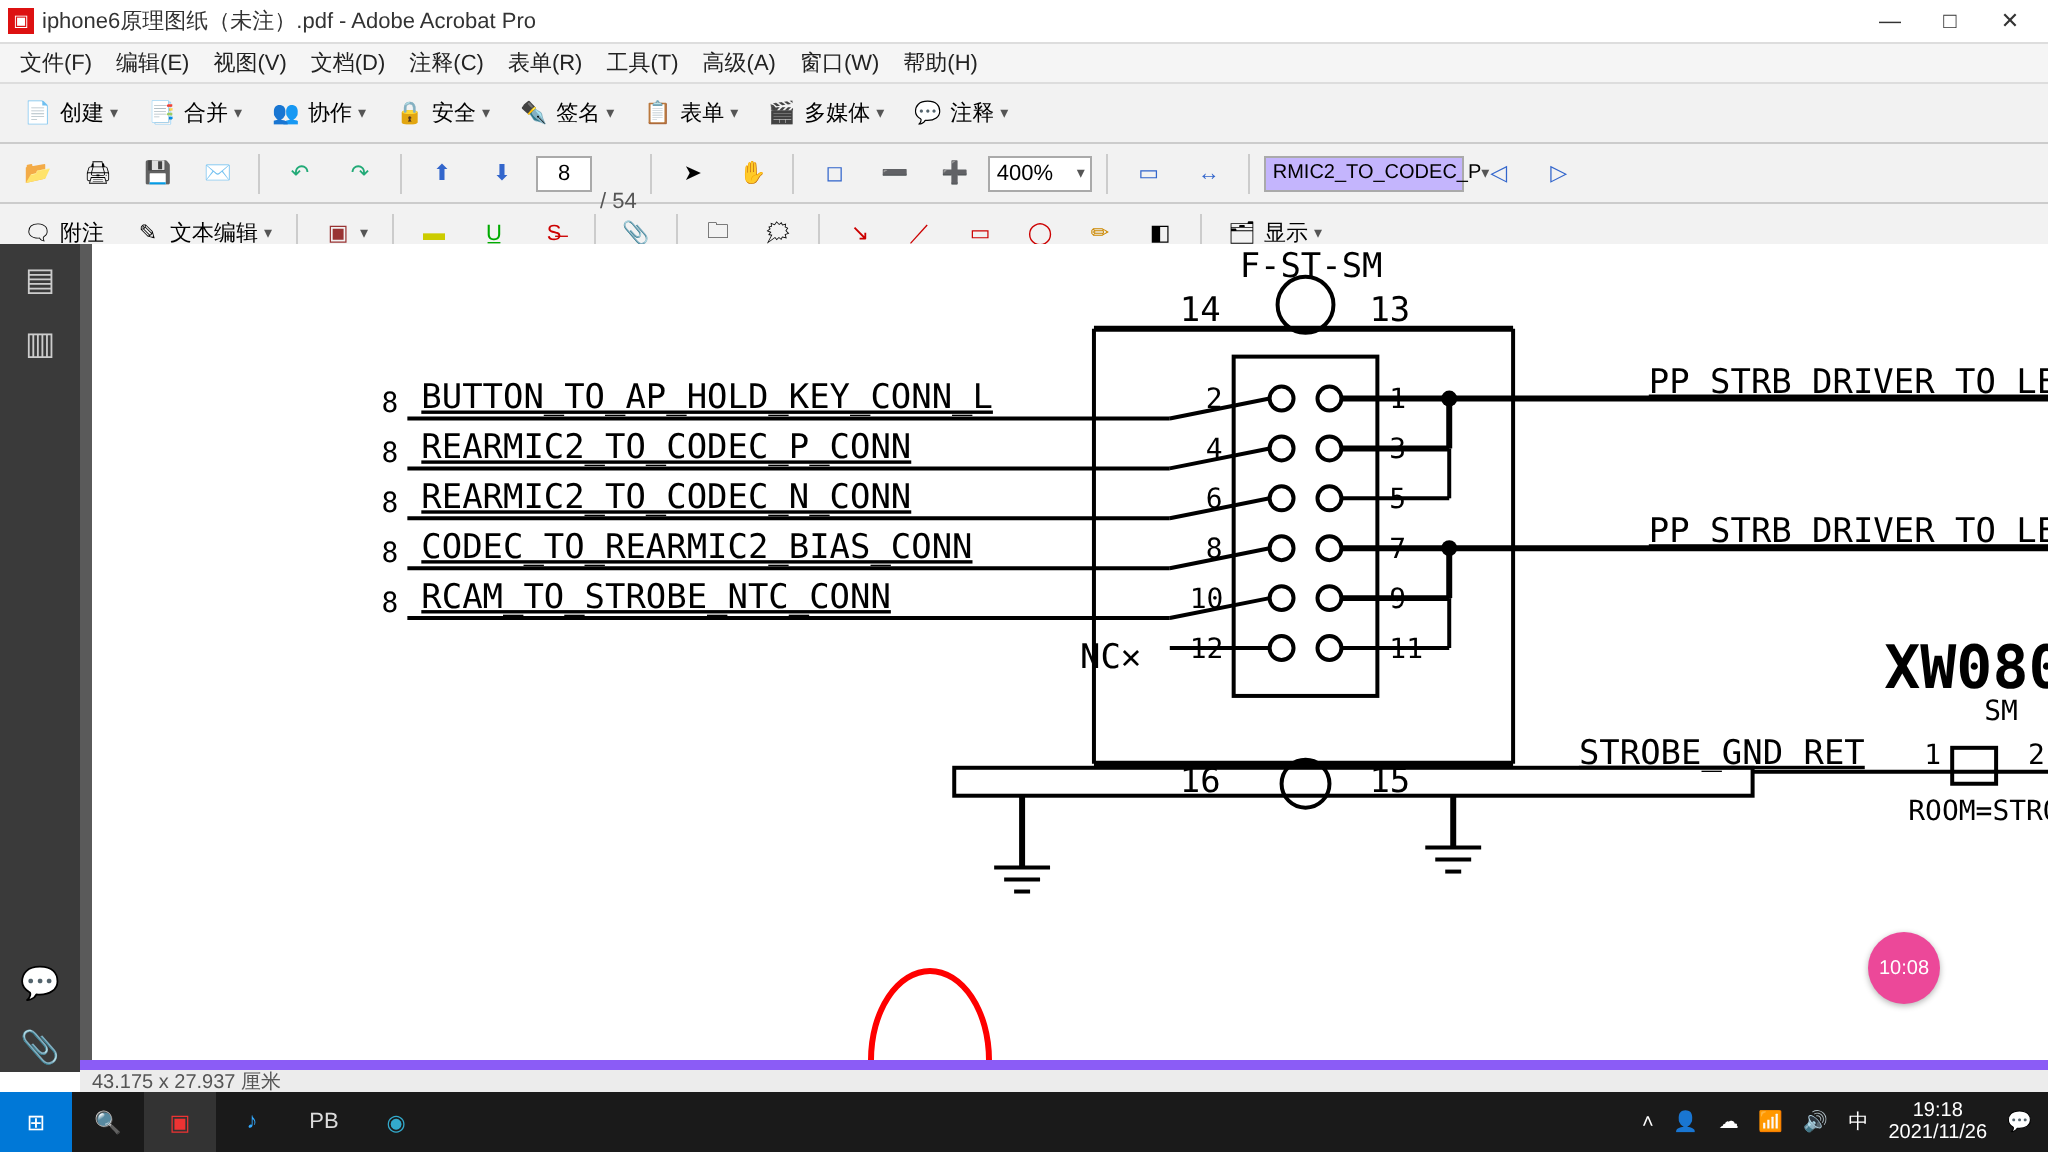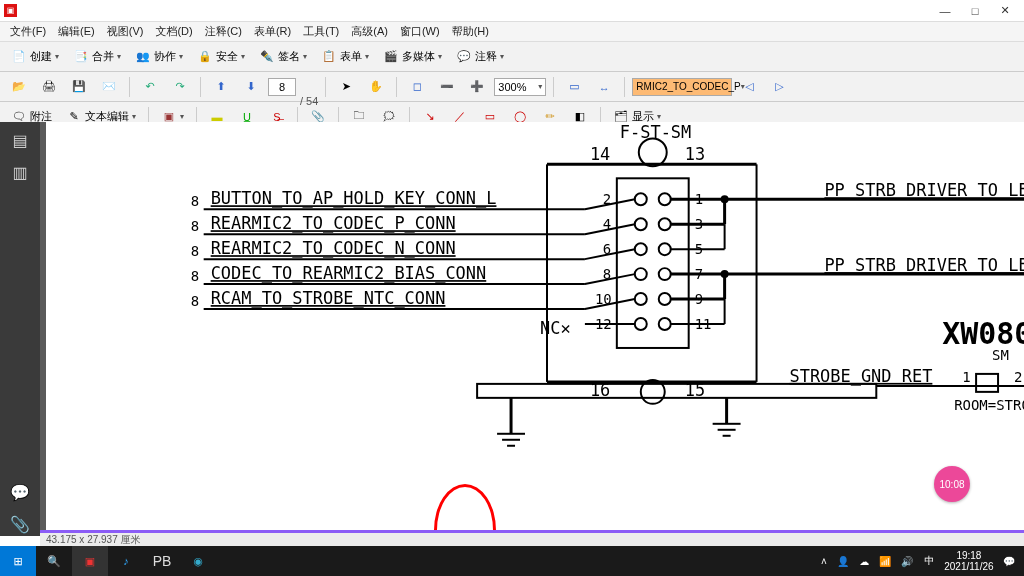--- a/index.html
+++ b/index.html
@@ -15,53 +15,54 @@
 .menubar { height: 20px; background: #f5f5f5; display: flex; align-items: center; font-size: 11px; color: #222; padding: 0 4px; border-bottom: 1px solid #ddd; }
 .menubar .mitem { padding: 0 6px; cursor: pointer; }
 
 
 .toolbar { height: 30px; background: #f2f2f2; display: flex; align-items: center; padding: 0 6px; border-bottom: 1px solid #ccc; gap: 4px; font-size: 11px; }
 .toolbar .tbtn { height: 22px; display: flex; align-items: center; gap: 3px; padding: 0 4px; cursor: pointer; border: 1px solid transparent; border-radius: 2px; }
 .toolbar .sep { width: 1px; height: 20px; background: #ccc; margin: 0 3px; }
 .toolbar .icon { width: 16px; height: 16px; display:inline-flex; align-items:center; justify-content:center; }
 .toolbar input.pgnum { width: 28px; height: 18px; font-size: 11px; text-align: center; border: 1px solid #aaa; }
 .toolbar .zoom-box { width: 52px; height: 18px; font-size: 11px; border: 1px solid #aaa; display:flex; align-items:center; padding:0 3px; background:#fff; }
-.toolbar .find-box { width: 100px; height: 18px; font-size: 10px; border: 1px solid #aaa; display:flex; align-items:center; padding:0 3px; background:#fdba74; }
+.toolbar .find-box { width: 100px; height: 18px; font-size: 10px; border: 1px solid #aaa; display:flex; align-items:center; padding:0 3px; background:#c4b5fd; }
 .drop { font-size: 8px; color:#555; }
 
 
 .work { position: absolute; top: 122px; bottom: 40px; left: 0; right: 0; display: flex; }
 .sidebar { width: 40px; background: #3a3a3a; display: flex; flex-direction: column; align-items: center; padding-top: 6px; gap: 8px; }
 .sidebar .sbtn { width: 24px; height: 24px; display:flex; align-items:center; justify-content:center; color:#ccc; cursor:pointer; }
 .sidebar .spacer { flex: 1; }
 .canvas-wrap { flex: 1; background: #5a5a5a; position: relative; overflow: hidden; }
 .page { position: absolute; left: 6px; top: 0; right: 0; bottom: 0; background: #fff; }
 
 
-.statusbar { position: absolute; bottom: 30px; left: 40px; height: 16px; font-size: 10px; color: #555; background:#ececec; padding: 0 6px; display:flex; align-items:center; width: calc(100% - 40px); border-top:3px solid #8b5cf6;}
+.statusbar { position: absolute; bottom: 30px; left: 40px; height: 16px; font-size: 10px; color: #555; background:#ececec; padding: 0 6px; display:flex; align-items:center; width: calc(100% - 40px); border-top:5px solid #8b5cf6;}
 
 
 .taskbar { position: absolute; bottom: 0; left: 0; right: 0; height: 30px; background: #1a1a1a; display: flex; align-items: center; color: #fff; font-size: 11px; }
 .taskbar .start { width: 36px; height: 30px; display:flex; align-items:center; justify-content:center; background:#0078d7; }
 .taskbar .tsk { width: 36px; height: 30px; display:flex; align-items:center; justify-content:center; color:#ddd; cursor:pointer; }
 .taskbar .tsk.pdf { background:#333; }
 .taskbar .tray { margin-left: auto; display:flex; align-items:center; gap:10px; padding-right: 8px; font-size:10px; }
 .taskbar .clock { text-align:center; line-height:1.1; }
 
 
 .red-ellipse { position:absolute; left:388px; top:362px; width:62px; height:92px; border:3px solid #ff0000; border-radius:50%; pointer-events:none; }
 
 
 .timebadge { position:absolute; right: 54px; bottom: 74px; width: 36px; height: 36px; border-radius: 50%; background: #ec4899; color:#fff; display:flex; align-items:center; justify-content:center; font-size:10px; box-shadow:0 1px 3px rgba(0,0,0,.3); }
 </style>
 </head>
 <body>
 
 <div class="titlebar">
   <span class="pdf-icon">▣</span>
+  <span>iphone6原理图纸（未注）.pdf - Adobe Acrobat Pro</span>
   <div class="winbtns">
     <span class="winbtn">—</span>
     <span class="winbtn">□</span>
     <span class="winbtn">✕</span>
   </div>
 </div>
 
 <div class="menubar">
   <span class="mitem">文件(F)</span>
   <span class="mitem">编辑(E)</span>
@@ -158,21 +159,21 @@
   <div class="tbtn">
       <span class="icon" style="color:#36c;">◻</span>
     </div>
   <div class="tbtn">
       <span class="icon" style="color:#36c;">➖</span>
     </div>
   <div class="tbtn">
       <span class="icon" style="color:#36c;">➕</span>
     </div>
   <div class="zoom-box">
-      <span>300%</span>
+      <span>400%</span>
       <span class="drop" style="margin-left:auto;">▾</span>
     </div>
   <div class="sep"></div>
   <div class="tbtn">
       <span class="icon" style="color:#36c;">▭</span>
     </div>
   <div class="tbtn">
       <span class="icon" style="color:#36c;">↔</span>
     </div>
   <div class="sep"></div>
@@ -418,21 +419,21 @@
   <div class="tsk">
       <span>🔍</span>
     </div>
   <div class="tsk pdf">
       <span style="color:#e33;">▣</span>
     </div>
   <div class="tsk">
       <span style="color:#3af;">♪</span>
     </div>
   <div class="tsk">
-      <span style="font-size:14px;">PB</span>
+      <span style="font-size:11px;">PB</span>
     </div>
   <div class="tsk">
       <span style="color:#3ac;">◉</span>
     </div>
   <div class="tray">
     <span>˄</span>
     <span>👤</span>
     <span>☁</span>
     <span>📶</span>
     <span>🔊</span>

